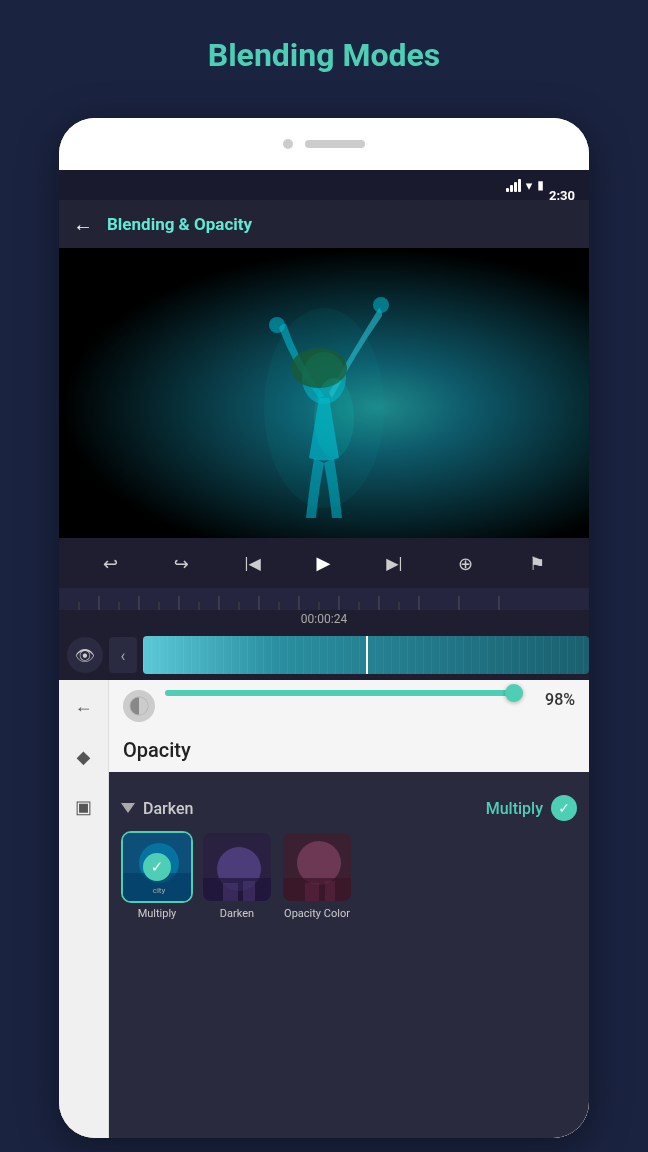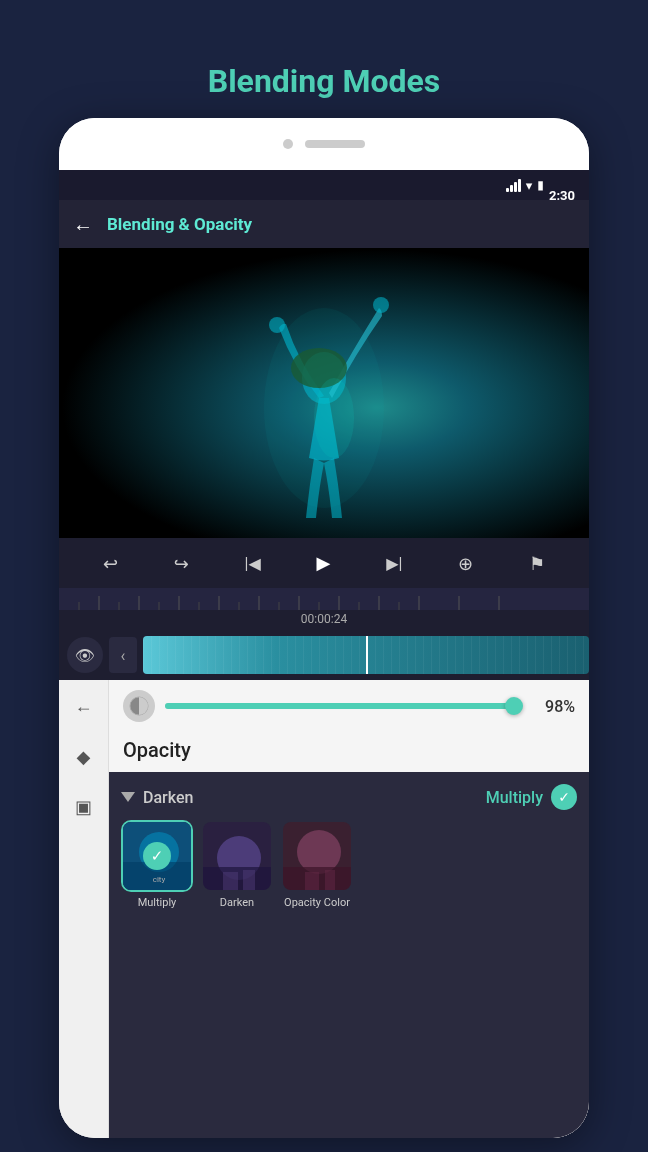--- a/index.html
+++ b/index.html
@@ -11,21 +11,20 @@
       overflow: hidden;
       position: relative;
     }
 
     .page-title {
       text-align: center;
       color: #4ecfb5;
       font-size: 32px;
       font-weight: bold;
       padding: 36px 0 28px 0;
-      margin-top: 26px;
     }
 
     .phone-frame {
       position: absolute;
       top: 118px;
       left: 50%;
       transform: translateX(-50%);
       width: 530px;
       height: 1020px;
       background: #fff;
@@ -270,21 +269,20 @@
       flex: 1;
       display: flex;
       flex-direction: column;
       overflow: hidden;
       background: #f5f5f5;
     }
 
     
     .opacity-row {
       display: flex;
-      align-items: center;
       padding: 10px 14px;
       gap: 10px;
       background: #f5f5f5;
     }
     .opacity-icon {
       width: 32px;
       height: 32px;
       border-radius: 50%;
       background: #ccc;
       display: flex;
@@ -330,21 +328,21 @@
       padding: 6px 14px 10px 14px;
       font-size: 20px;
       font-weight: 500;
       color: #222;
       background: #f5f5f5;
     }
 
     
     .darken-section {
       background: #2a2a3e;
-      padding: 12px 12px;
+      padding: 23px 12px;
       flex: 1;
       overflow: hidden;
     }
 
     .darken-header {
       display: flex;
       align-items: center;
       justify-content: space-between;
       margin-bottom: 10px;
     }

